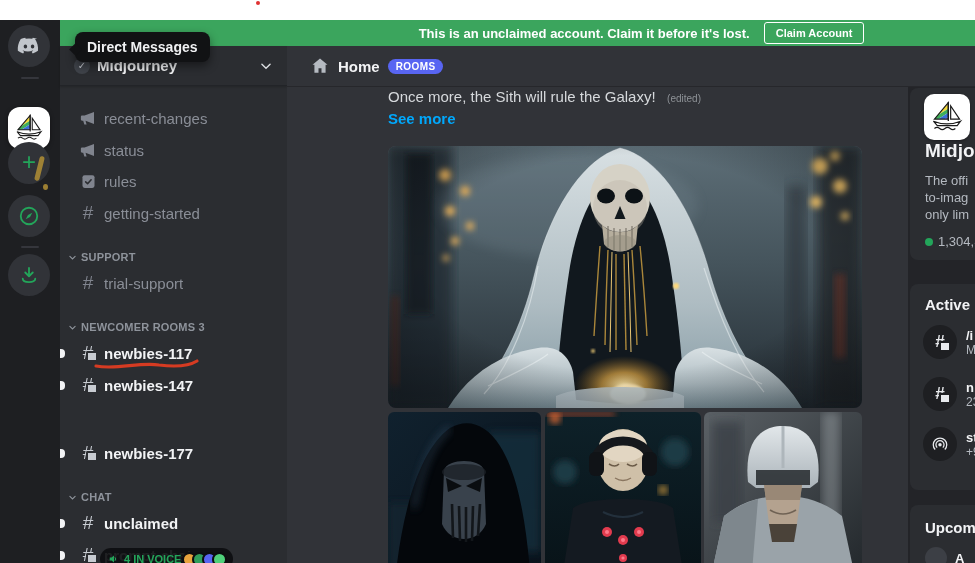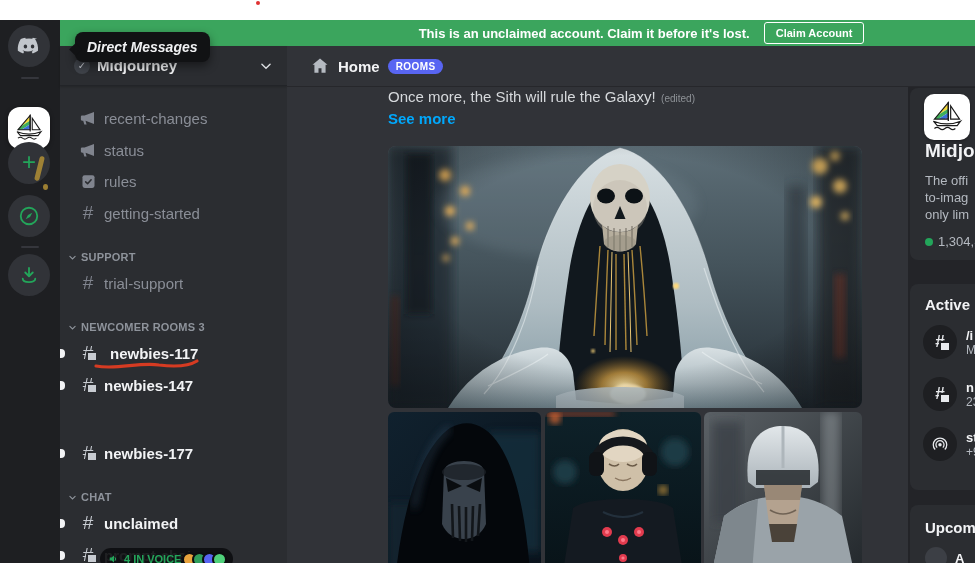--- a/index.html
+++ b/index.html
@@ -26,21 +26,21 @@
   .rail-div{position:absolute;left:21px;width:18px;height:2px;background:#35363c;border-radius:1px;}
   .srv-mj{position:absolute;left:8px;top:87px;width:42px;height:42px;border-radius:12px;background:#fff;
           display:flex;align-items:center;justify-content:center;cursor:pointer;box-shadow:0 1px 4px rgba(0,0,0,.4);}
   .plus-glyph{color:#23a55a;font-size:24px;font-weight:400;line-height:20px;margin-top:-2px;}
   
   .mark-exc-bar{left:37px;top:136px;width:5px;height:25px;border-radius:3px;background:#b18f35;opacity:.85;transform:rotate(14deg);}
   .mark-exc-dot{left:43px;top:164px;width:5px;height:6px;border-radius:50%;background:#b18f35;opacity:.85;}
 
   
   .tooltip{left:75px;top:32px;background:#111214;border-radius:8px;padding:6px 12px;z-index:60;
-           box-shadow:0 4px 10px rgba(0,0,0,.45);font-style:italic;}
+           box-shadow:0 4px 10px rgba(0,0,0,.45);}
   .tooltip-text{color:#f0f1f3;font-size:14px;font-weight:700;white-space:nowrap;}
   .tooltip-arrow{position:absolute;left:-4px;top:13px;width:9px;height:9px;background:#111214;transform:rotate(45deg);}
 
   
   .sidebar{left:60px;top:46px;width:227px;height:517px;background:#2b2d31;}
   .sb-header{position:absolute;left:0;top:0;width:227px;height:40px;border-bottom:1px solid #222428;
              box-shadow:0 1px 2px rgba(0,0,0,.2);display:flex;align-items:center;padding:0 14px;box-sizing:border-box;cursor:pointer;}
   .sb-check{width:16px;height:16px;border-radius:50%;background:#3f434a;color:#c7cbd1;font-size:10px;
             display:flex;align-items:center;justify-content:center;margin-right:7px;flex:0 0 auto;}
   .sb-title{color:#f2f3f5;font-size:15px;font-weight:700;flex:1 1 auto;}
@@ -76,21 +76,21 @@
                border-bottom:1px solid rgba(0,0,0,.22);display:flex;align-items:center;padding-left:23px;box-sizing:border-box;}
   .home-ic{color:#b5bac1;display:flex;margin-right:8px;}
   .home-lbl{color:#f2f3f5;font-size:15px;font-weight:700;}
   .beta-badge{margin-left:8px;background:#5865f2;color:#fff;font-size:10px;font-weight:700;letter-spacing:.4px;
               border-radius:9px;padding:2px 8px;line-height:11px;}
 
   
   .main{left:287px;top:87px;width:621px;height:476px;background:#313338;}
   .msg-line{position:absolute;left:101px;top:1px;white-space:nowrap;}
   .msg-text{color:#d6d9dc;font-size:15px;}
-  .msg-edited{color:#8e9297;font-size:10px;margin-left:1px;}
+  .msg-edited{color:#8e9297;font-size:10px;margin-left:7px;}
   .see-more{position:absolute;left:101px;top:23px;color:#00a8fc;font-size:15px;font-weight:700;cursor:pointer;}
   .big-img{position:absolute;left:101px;top:59px;width:474px;height:262px;border-radius:8px;overflow:hidden;cursor:pointer;}
   .tile{position:absolute;top:325px;height:160px;border-radius:6px;overflow:hidden;cursor:pointer;}
   .tile1{left:101px;width:153px;}
   .tile2{left:258px;width:156px;}
   .tile3{left:417px;width:158px;}
 
   
   .rpanel{left:908px;top:87px;width:67px;height:476px;background:#232428;}
   .card{position:absolute;left:2px;width:140px;background:#2b2d31;border-radius:8px;}
@@ -265,21 +265,21 @@
     </div>
 
     <div class="sec" style="top:272px;">
       <span class="sec-chev">
         <svg width="9" height="9" viewBox="0 0 24 24" fill="none" stroke="currentColor" stroke-width="3" stroke-linecap="round">
             <path d="M5 9l7 7 7-7"></path>
           </svg>
       </span>
         <span class="lbl">NEWCOMER ROOMS 3</span>
     </div>
-    <div class="ch unread" style="top:292px;gap:6px;">
+    <div class="ch unread" style="top:292px;">
       <span class="pill"></span>
       <span class="ic">
           <span class="hash">#</span>
           <i class="bub"></i>
         </span>
       <span class="lbl">newbies-117</span>
     </div>
     <svg class="abs red-underline" width="108" height="14" viewBox="0 0 108 14">
       <path d="M3 8 C 24 12 46 4 66 7 C 82 9 96 8 104 3" fill="none" stroke="#d63b22" stroke-width="3.2" stroke-linecap="round"></path>
     </svg>

